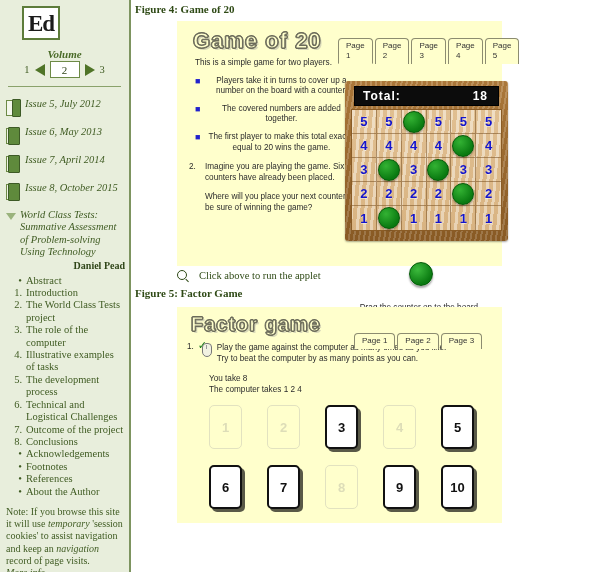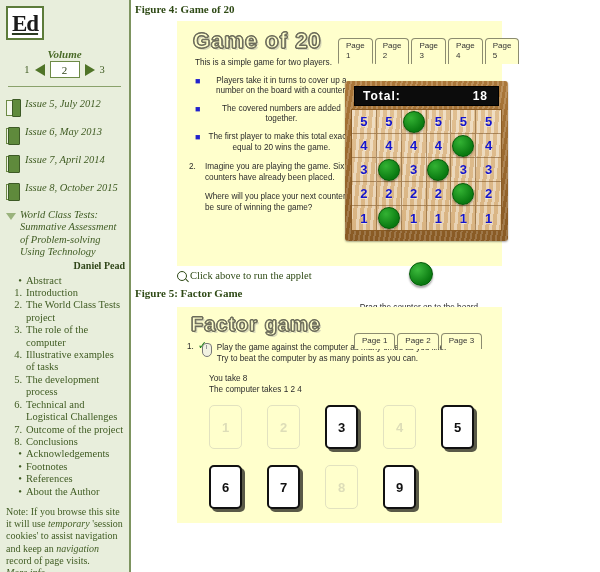--- a/index.html
+++ b/index.html
@@ -12,21 +12,21 @@
   .page{position:relative;width:600px;height:572px;}
 
   
   .sidebar{
     position:absolute;left:0;top:0;width:131px;height:572px;
     background:#e8eedc;
     border-right:2px solid #7d9460;
     box-sizing:border-box;
     padding:0;
   }
-  .logo-wrap{padding:6px 0 2px 6px;display:flex;align-items:flex-start;text-decoration:underline;}
+  .logo-wrap{padding:6px 0 2px 22px;display:flex;align-items:flex-start;}
   .logo-box{
     width:34px;height:30px;border:2px solid #5d7c3a;background:#ffffff;
     display:flex;align-items:center;justify-content:center;
     font-family:"Liberation Serif",serif;font-weight:bold;font-size:23px;
     color:#1b1b1b;letter-spacing:-1px;line-height:1;
   }
   .logo-text{margin-left:5px;padding-top:2px;}
   .logo-l1,.logo-l2{
     font-family:"Liberation Serif",serif;font-weight:bold;
     font-size:8.5px;letter-spacing:1.6px;color:#3f5b22;line-height:12px;
@@ -190,21 +190,21 @@
   .tray-counter{
     position:absolute;left:232px;top:241px;width:22px;height:22px;border-radius:50%;
     background:radial-gradient(circle at 35% 30%,#3dbb3d,#0a7a11 70%);
     border:1px solid #045a08;box-shadow:0 2px 2px rgba(0,0,0,.35);
   }
   .dragtxt{
     position:absolute;left:158px;top:282px;width:170px;text-align:center;
     font-family:"Liberation Sans",sans-serif;font-size:8.2px;color:#2b2b2b;
   }
   .runline{
-    display:flex;align-items:center;gap:3px;margin:4px 0 0 44px;
+    display:flex;align-items:flex-start;gap:12px;margin:4px 0 0 44px;
     font-family:"Liberation Serif",serif;font-size:10.5px;color:#2f4a16;
   }
   .mag{
     width:8px;height:8px;border:1.4px solid #2f4a16;border-radius:50%;
     position:relative;display:inline-block;
   }
   .mag::after{
     content:"";position:absolute;right:-3px;bottom:-2px;width:4px;height:1.4px;
     background:#2f4a16;transform:rotate(45deg);
   }
@@ -553,17 +553,18 @@
           <div class="card off">2</div>
           <div class="card on">3</div>
           <div class="card off">4</div>
           <div class="card on">5</div>
         </div>
       <div class="cards" id="cards-row-2" style="padding-top:16px;">
           <div class="card on">6</div>
           <div class="card on">7</div>
           <div class="card off">8</div>
           <div class="card on">9</div>
+          <div class="card on">10</div>
         </div>
     </div>
 
   </div>
 </div>
 
 </body></html>

